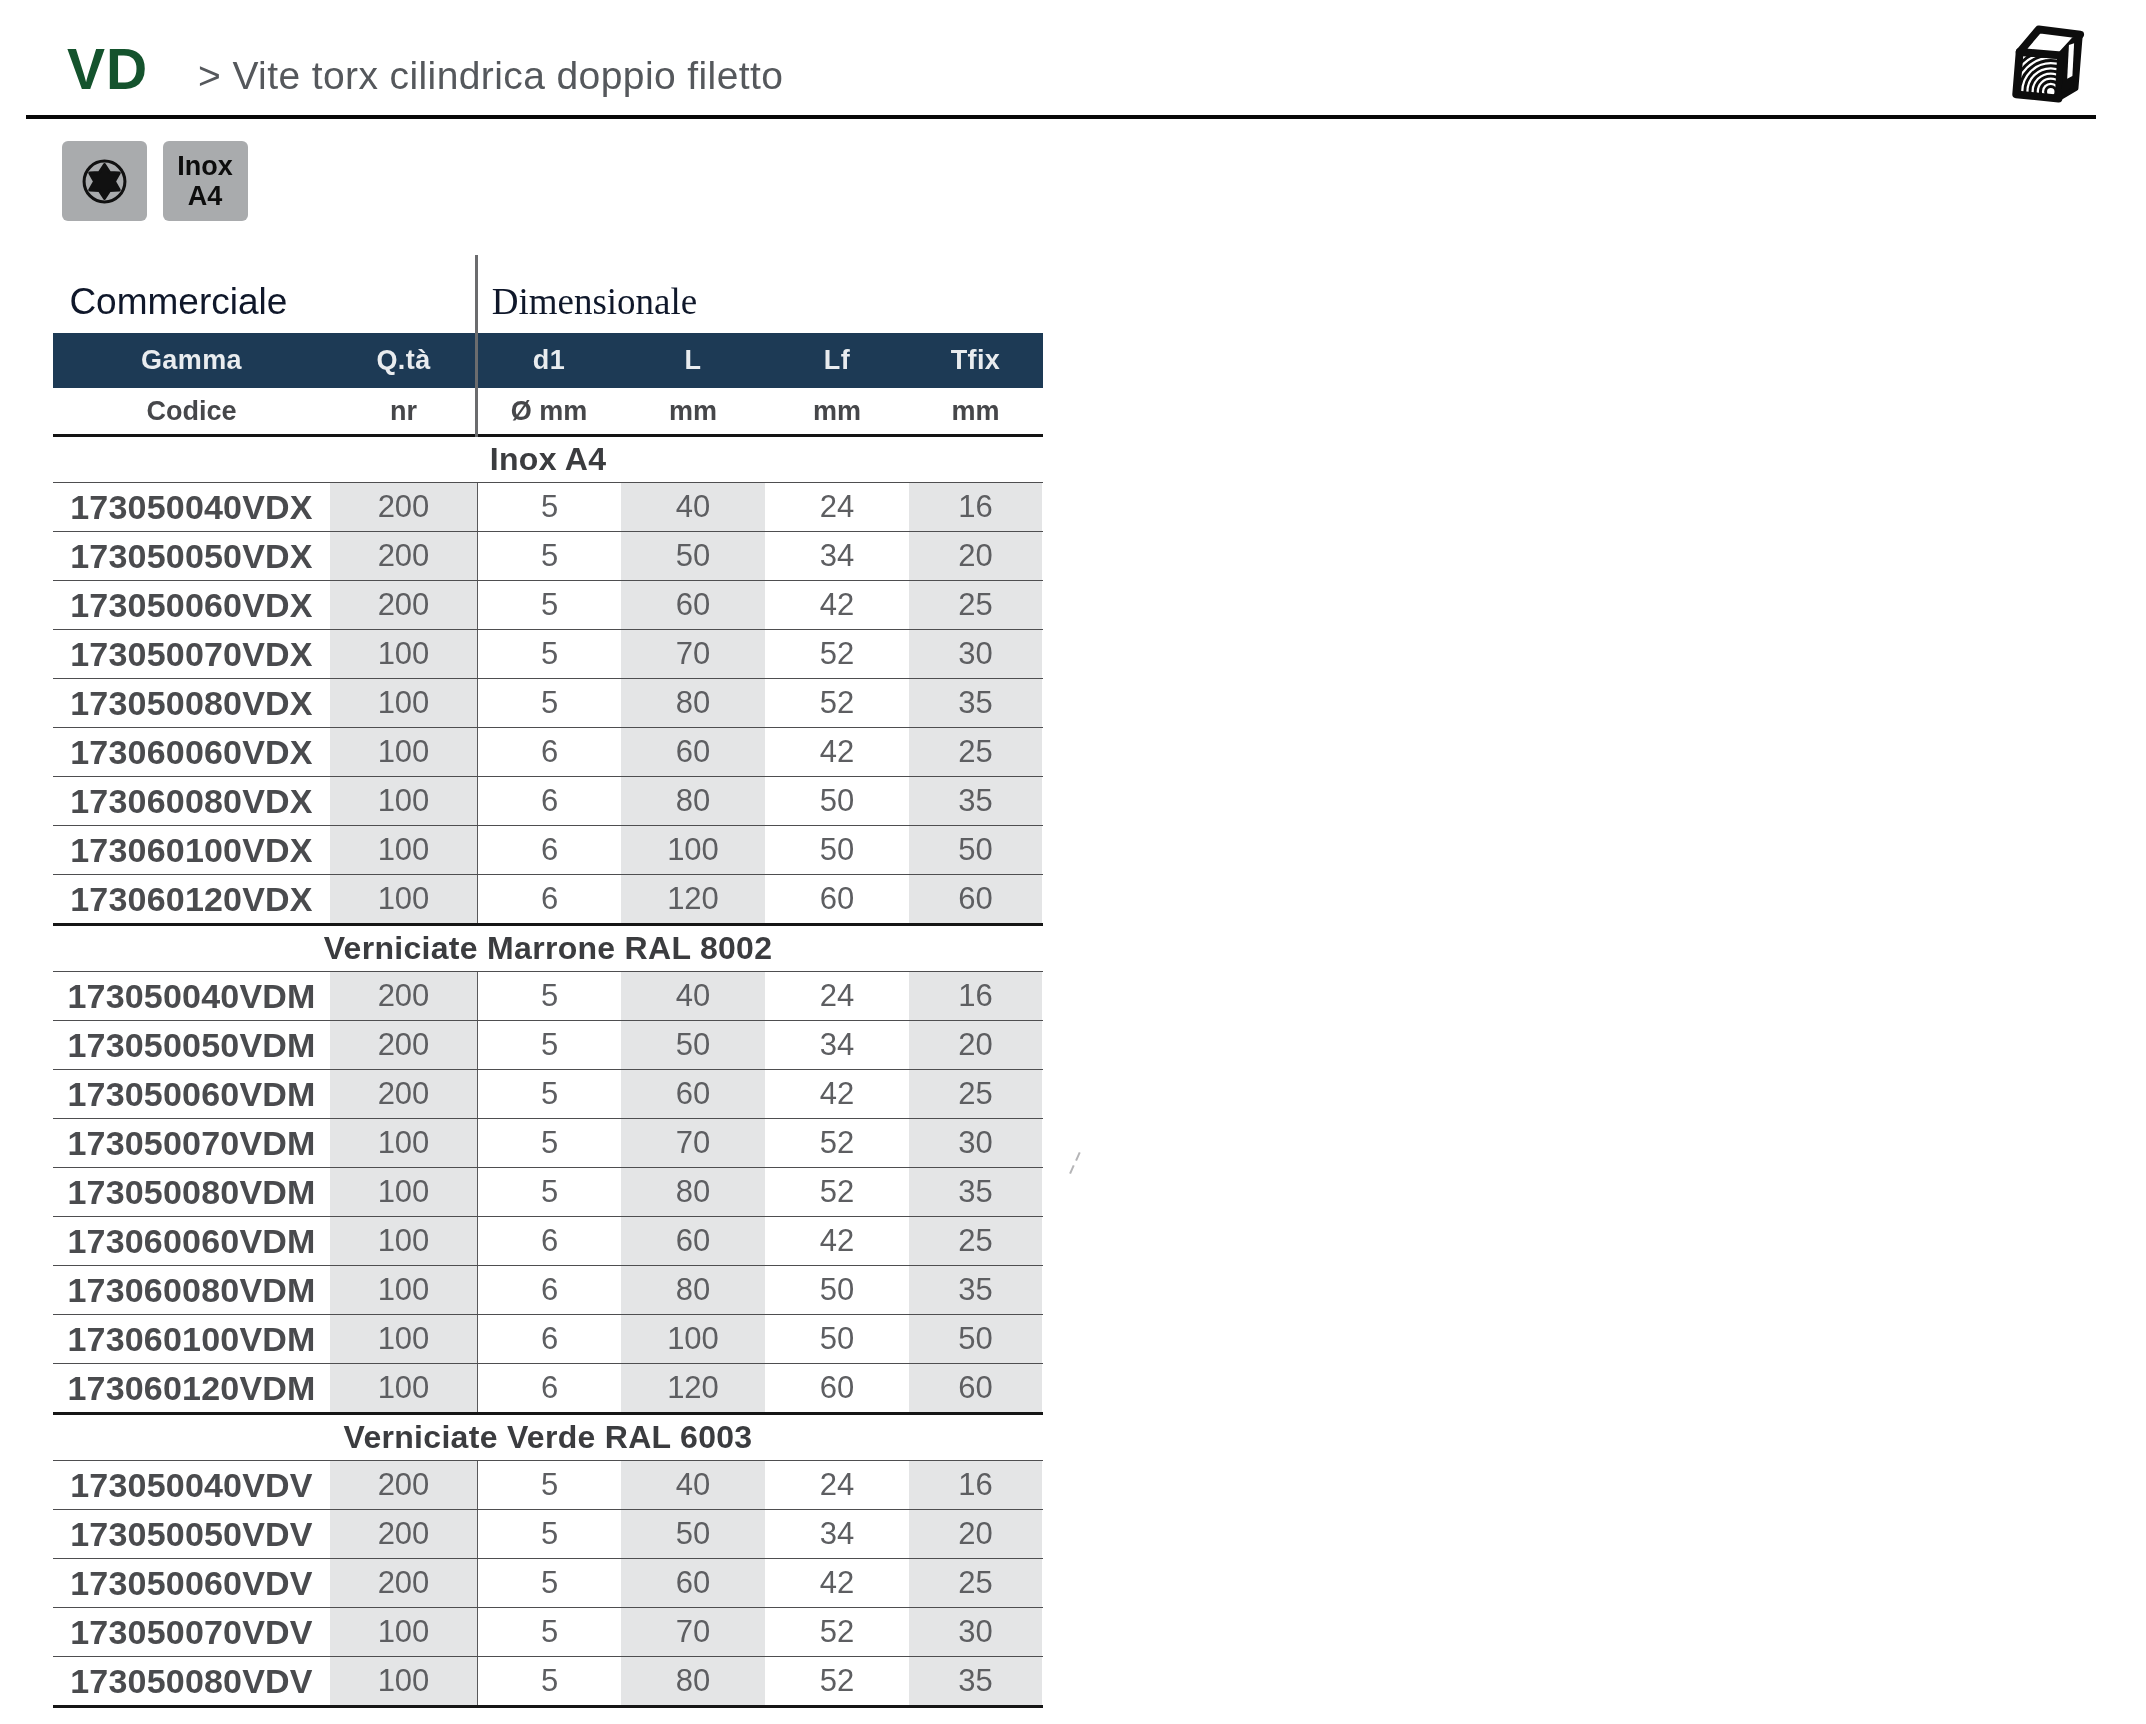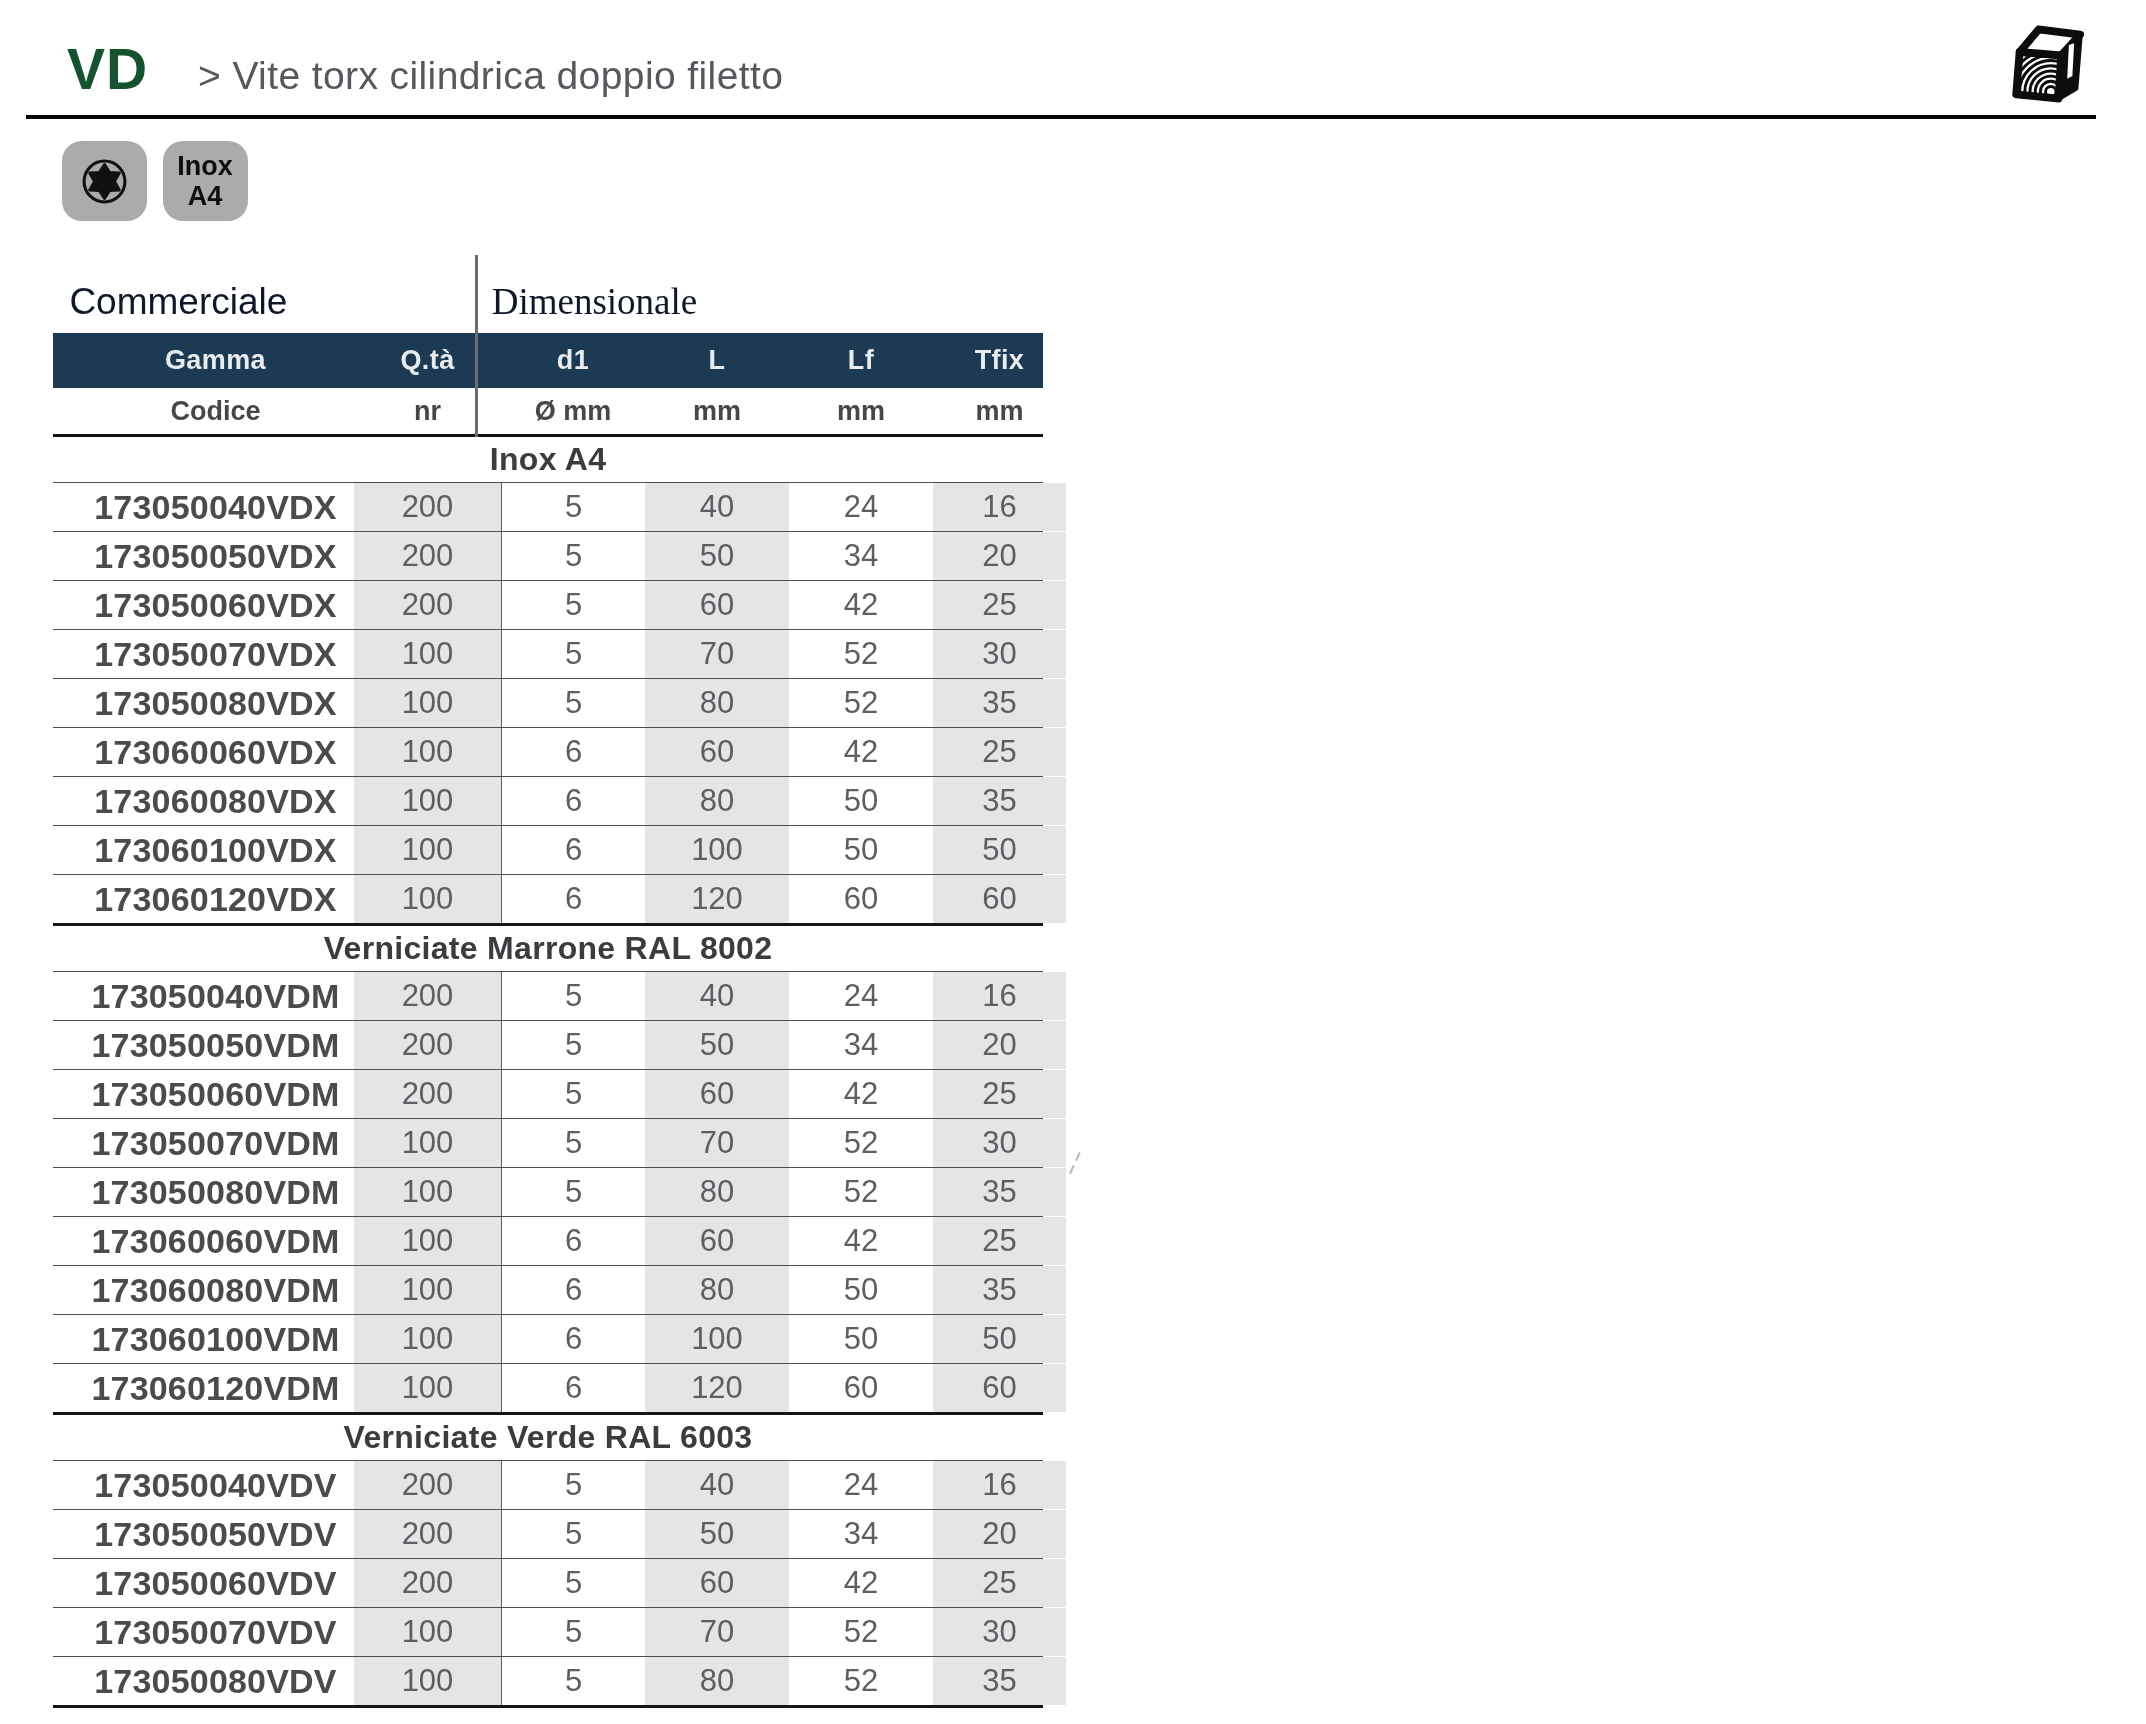--- a/index.html
+++ b/index.html
@@ -20,28 +20,28 @@
   .vd-code { font-size: 57px; font-weight: 700; color: #14532d; letter-spacing: 0.9px; }
   .page-title { margin-left: 50px; font-size: 39px; font-weight: 500; color: #55585c; letter-spacing: 0.4px; }
   .top-rule { position: absolute; left: 26px; top: 115px; width: 2070px; height: 4.3px; background: #070707; }
 
   
   .logo { position: absolute; left: 2011px; top: 19px; width: 83px; height: 90px; }
 
   
   .badges { position: absolute; left: 62px; top: 141px; display: flex; gap: 15.6px; }
   .badge {
-    width: 85px; height: 80px; background: #a9abad; border-radius: 20px;
+    width: 85px; height: 80px; background: #a9abad; border-radius: 6px;
     display: flex; align-items: center; justify-content: center; flex-direction: column;
   }
   .badge-text { font-size: 27px; font-weight: 700; color: #0d0d0d; line-height: 1.12; text-align: center; }
 
   
   .table-wrap { position: absolute; left: 53px; top: 255px; width: 990px; }
-  .grid6 { display: grid; grid-template-columns: 277px 147px 144px 144px 144px 133px; padding-left: 24px; }
+  .grid6 { display: grid; grid-template-columns: 277px 147px 144px 144px 144px 133px; }
 
   .group-headers { display: grid; grid-template-columns: 424px 566px; height: 78px; }
   .group-cell { display: flex; align-items: flex-end; padding-bottom: 10.4px; }
   .group-label { font-size: 37px; font-weight: 400; color: #0f172a; }
   .group-commercial { padding-left: 16.4px; }
   .group-dimensional { padding-left: 14.7px; font-family: Liberation Serif, serif; }
 
   .col-divider {
     position: absolute; left: 422px; top: 0; width: 2.6px; height: 182px;
     background: #6b6c6e; z-index: 5;

